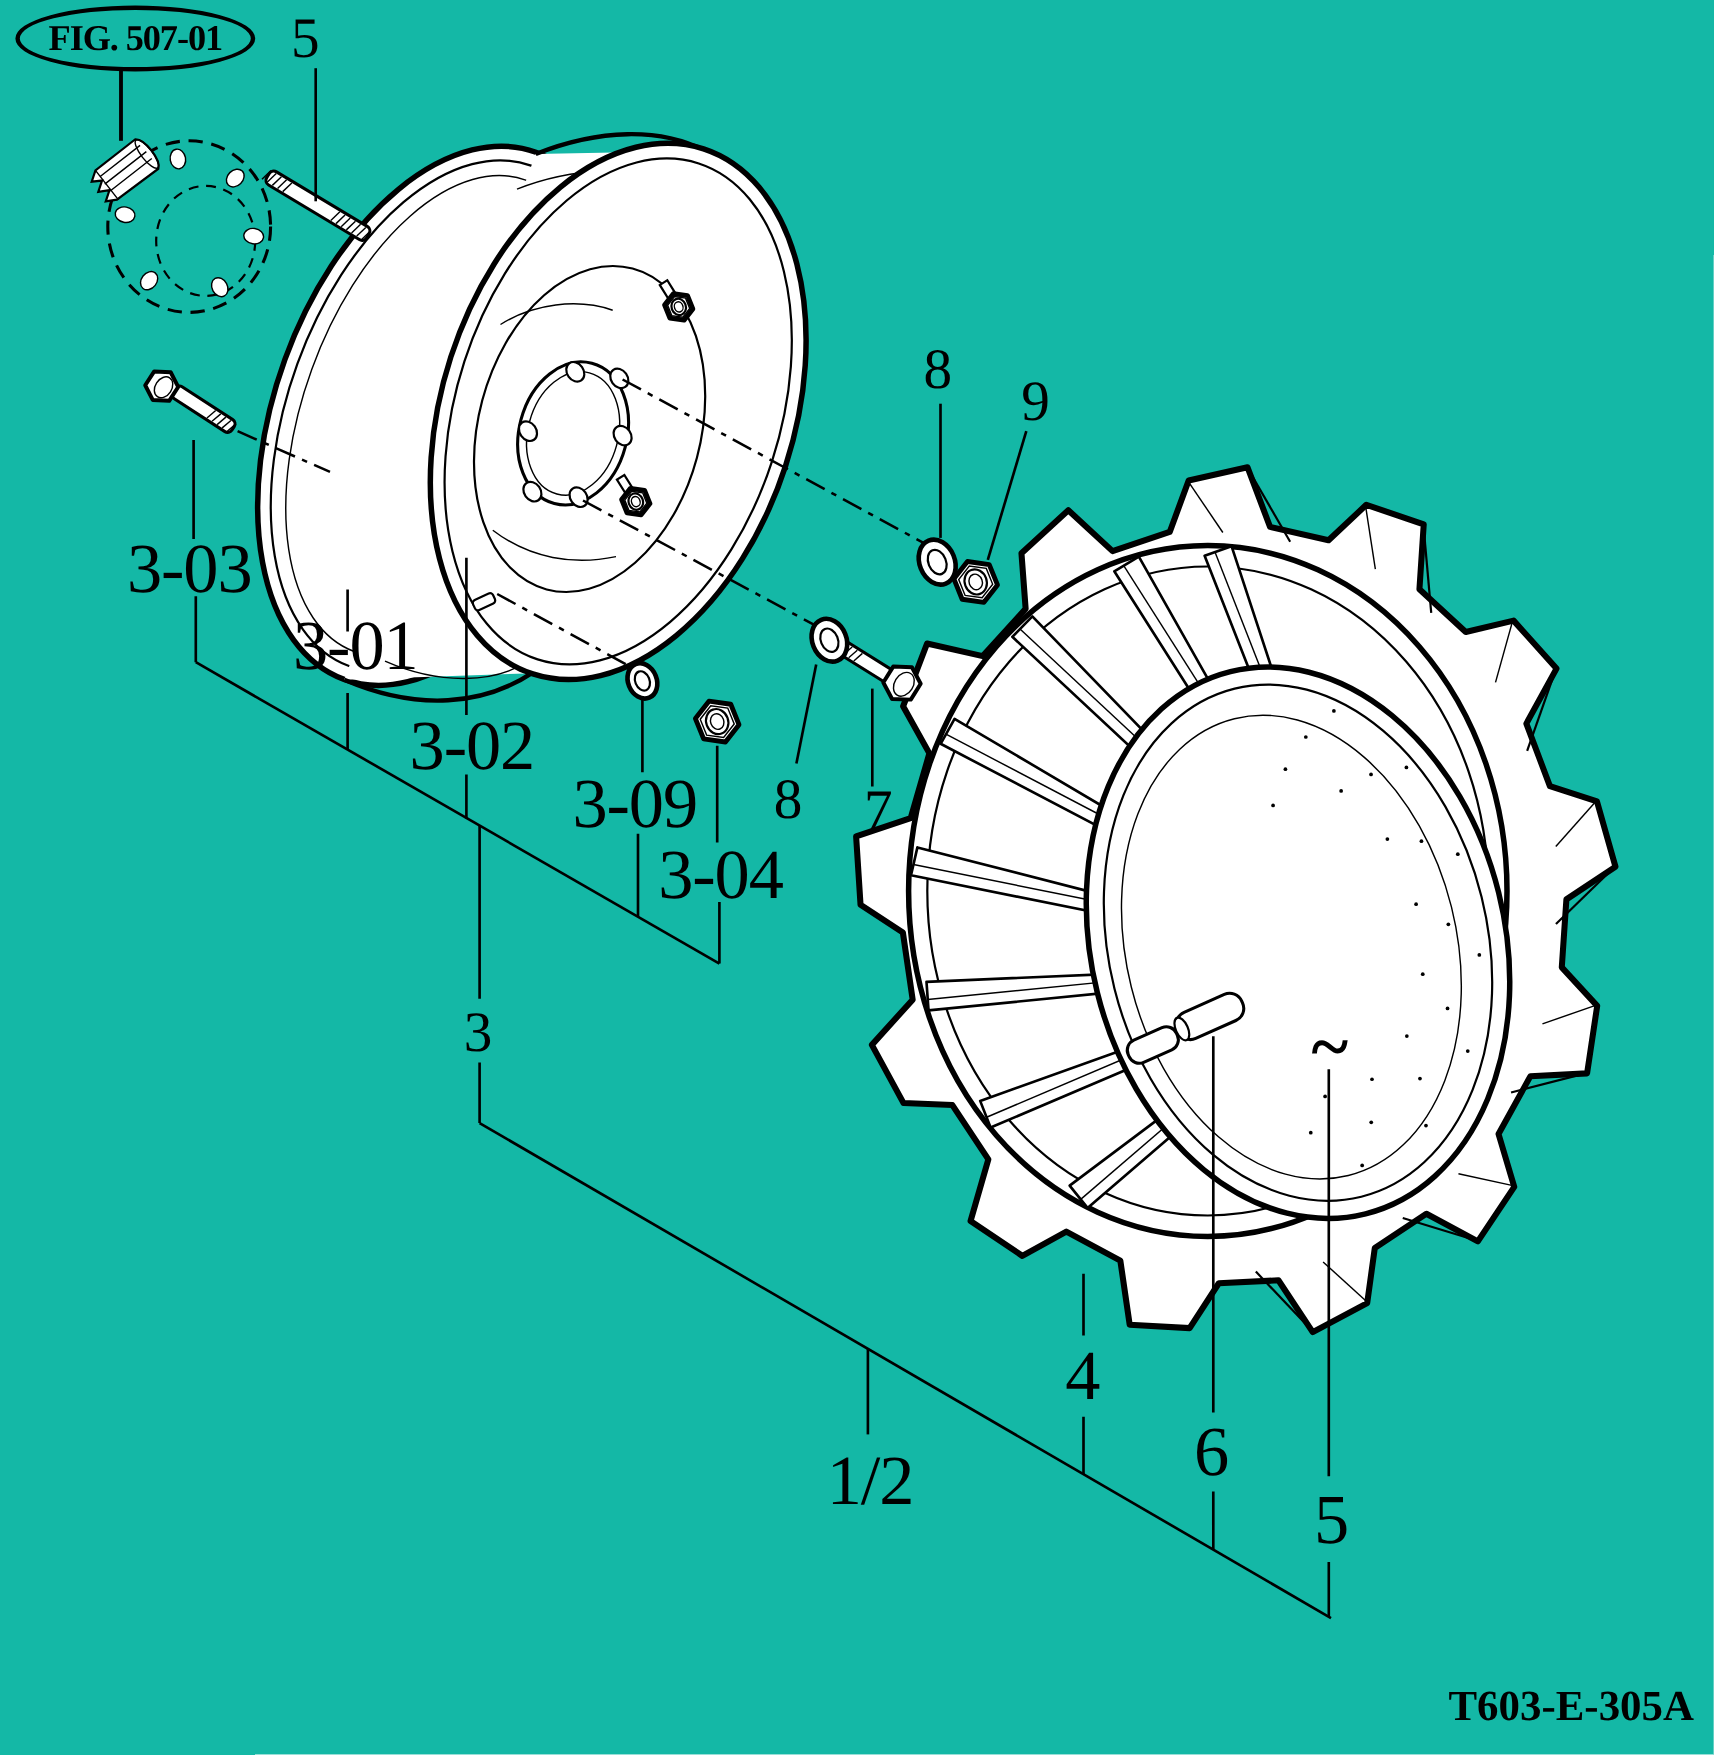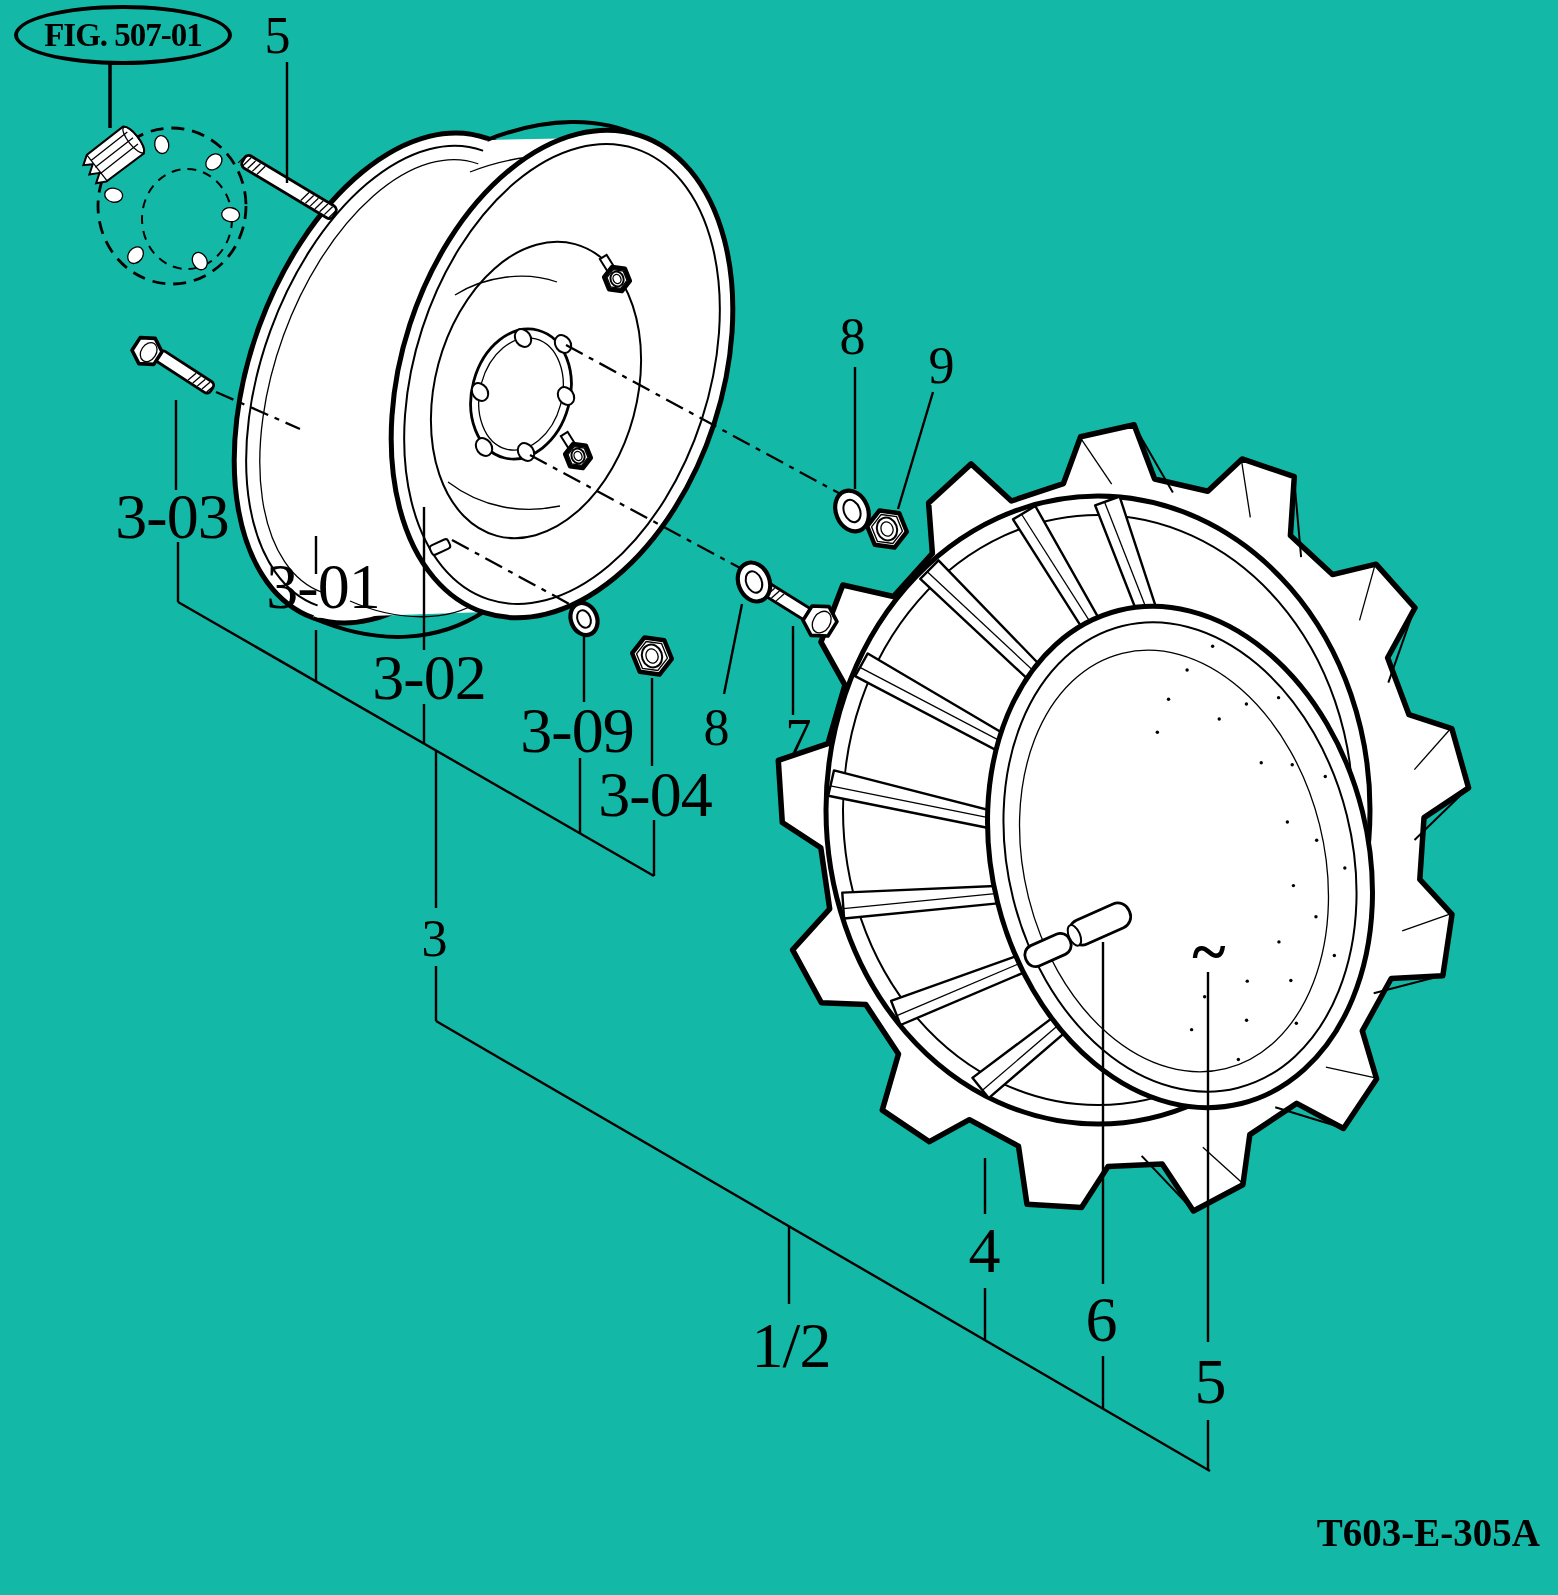--- a/index.html
+++ b/index.html
@@ -17,21 +17,21 @@
   .ld{stroke:#000;stroke-width:2.4;fill:none}
   .dsh{stroke-dasharray:13 8}
   .dsh2{stroke-dasharray:9 7}
   
   .co{position:absolute;transform:translate(-50%,-50%);font-size:52px;line-height:1;
       white-space:nowrap;letter-spacing:-1px;}
   .co.sm{font-size:64px;}
   .fig-badge{position:absolute;left:14px;top:5px;width:210px;height:52px;
       border:4px solid #000;border-radius:50%;display:flex;align-items:center;justify-content:center;
       font-weight:700;font-size:33px;letter-spacing:-1px;white-space:nowrap;}
-  .drawing-code{position:absolute;right:18px;bottom:40px;font-weight:700;font-size:39px;
+  .drawing-code{position:absolute;right:18px;bottom:21px;font-weight:700;font-size:39px;
       letter-spacing:0;}
   .squiggle{position:absolute;transform:translate(-50%,-50%);font-weight:700;font-size:64px;line-height:0;}
 </style>
 </head>
 <body>
 
 <div id="stage">
 
 <svg id="art" width="1558" height="1595" viewBox="0 0 1558 1595">
 

